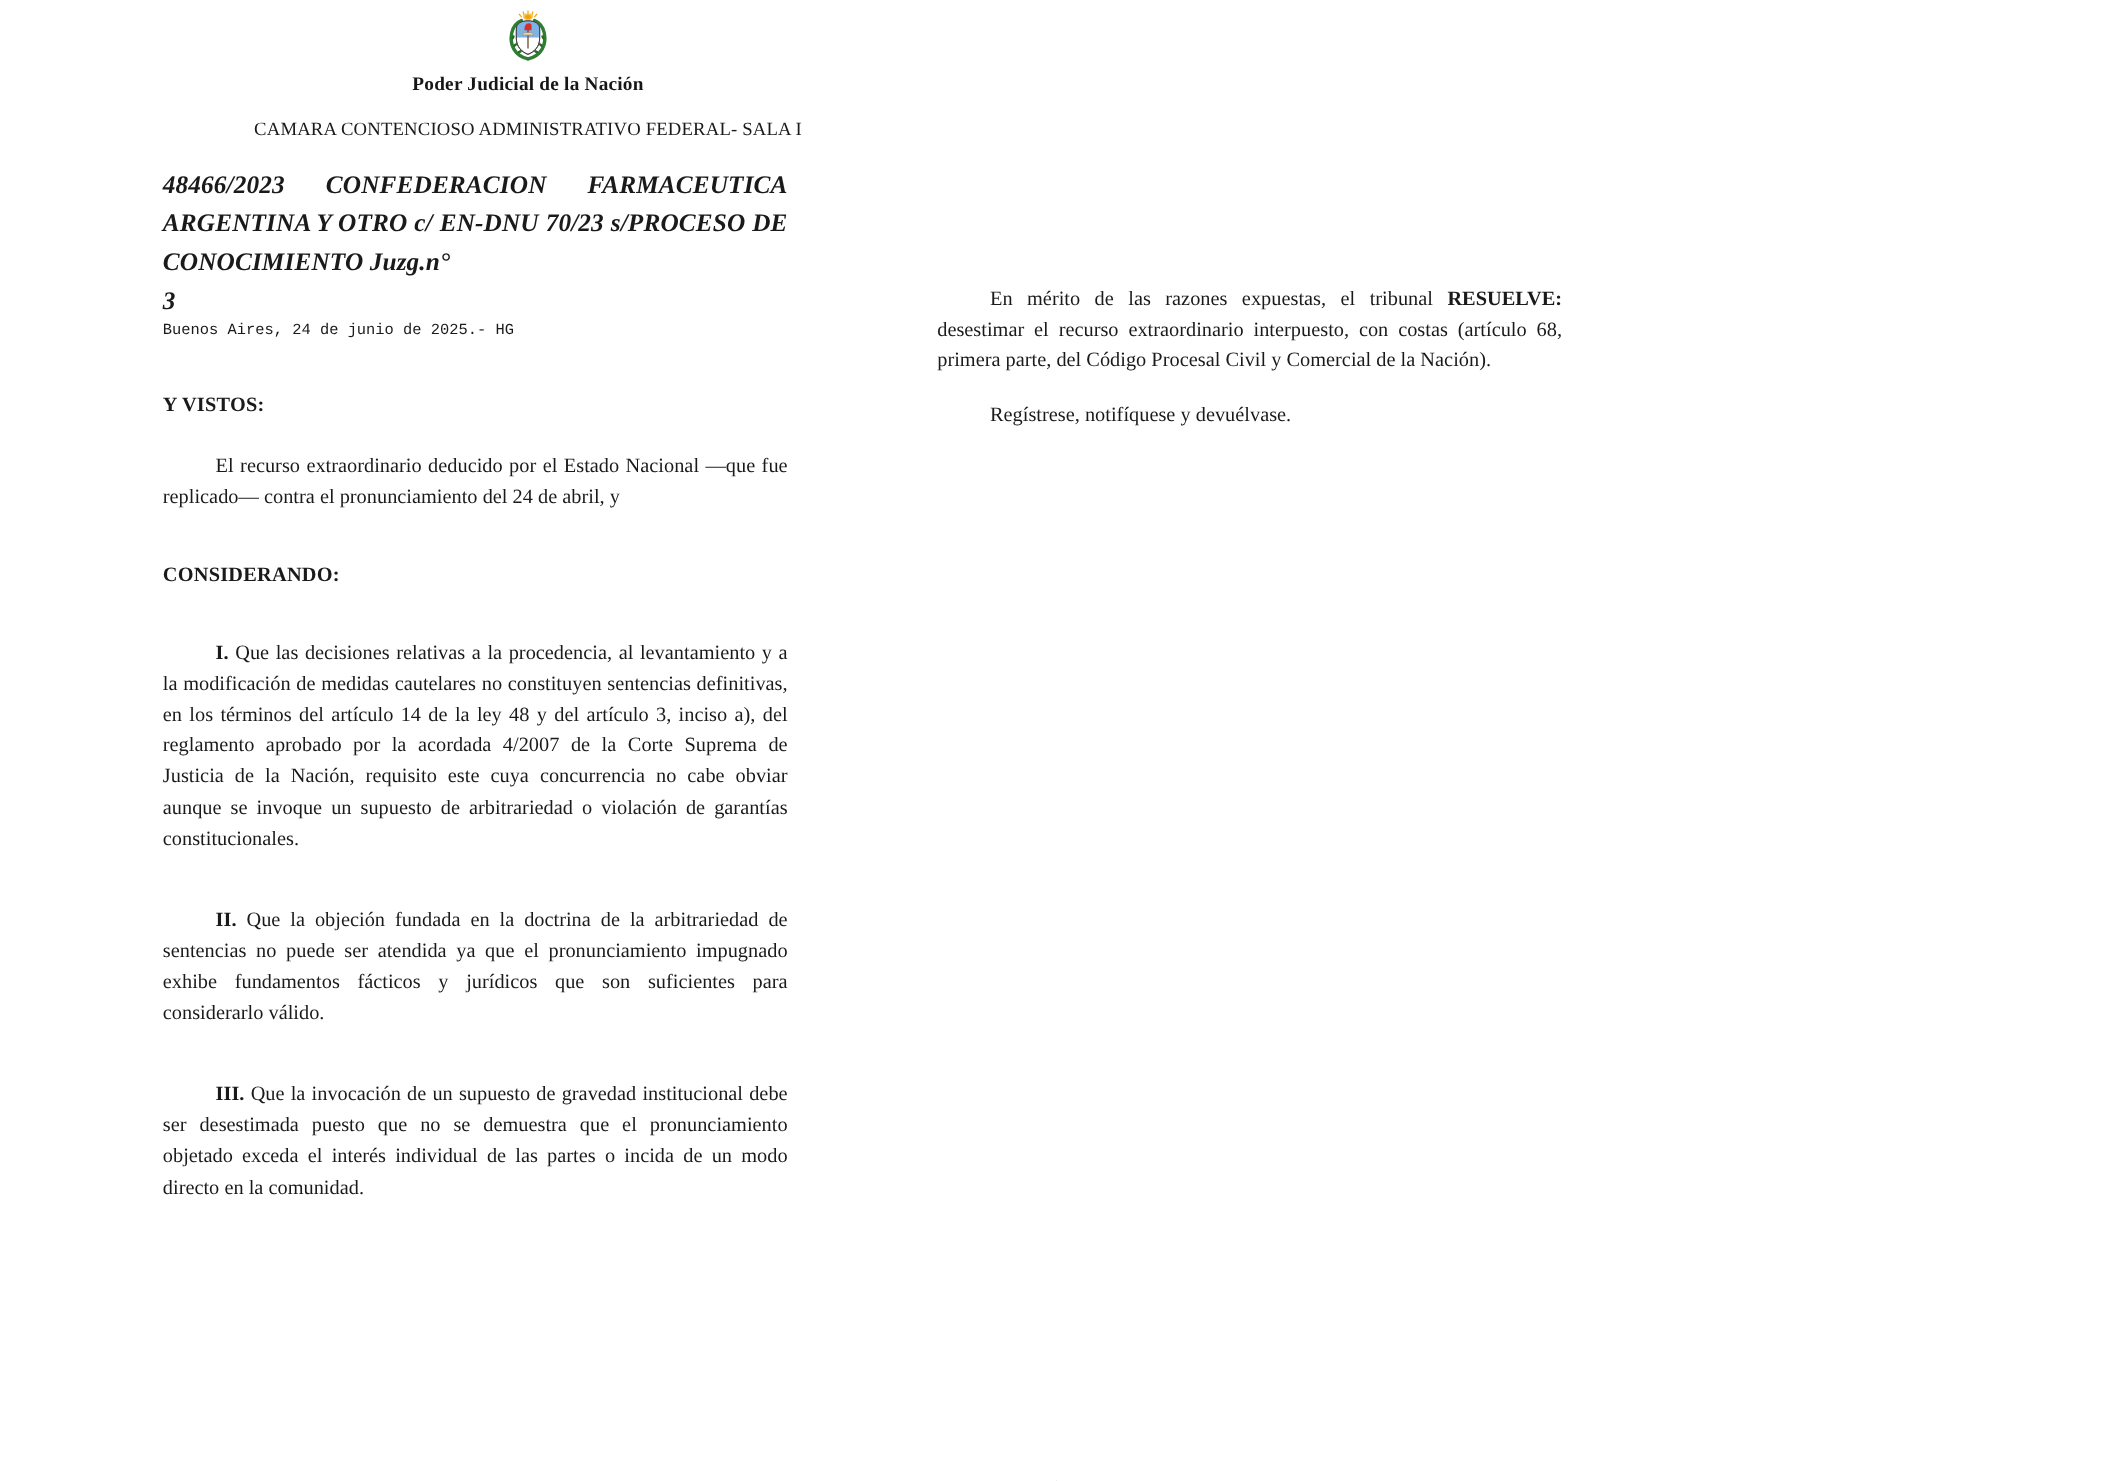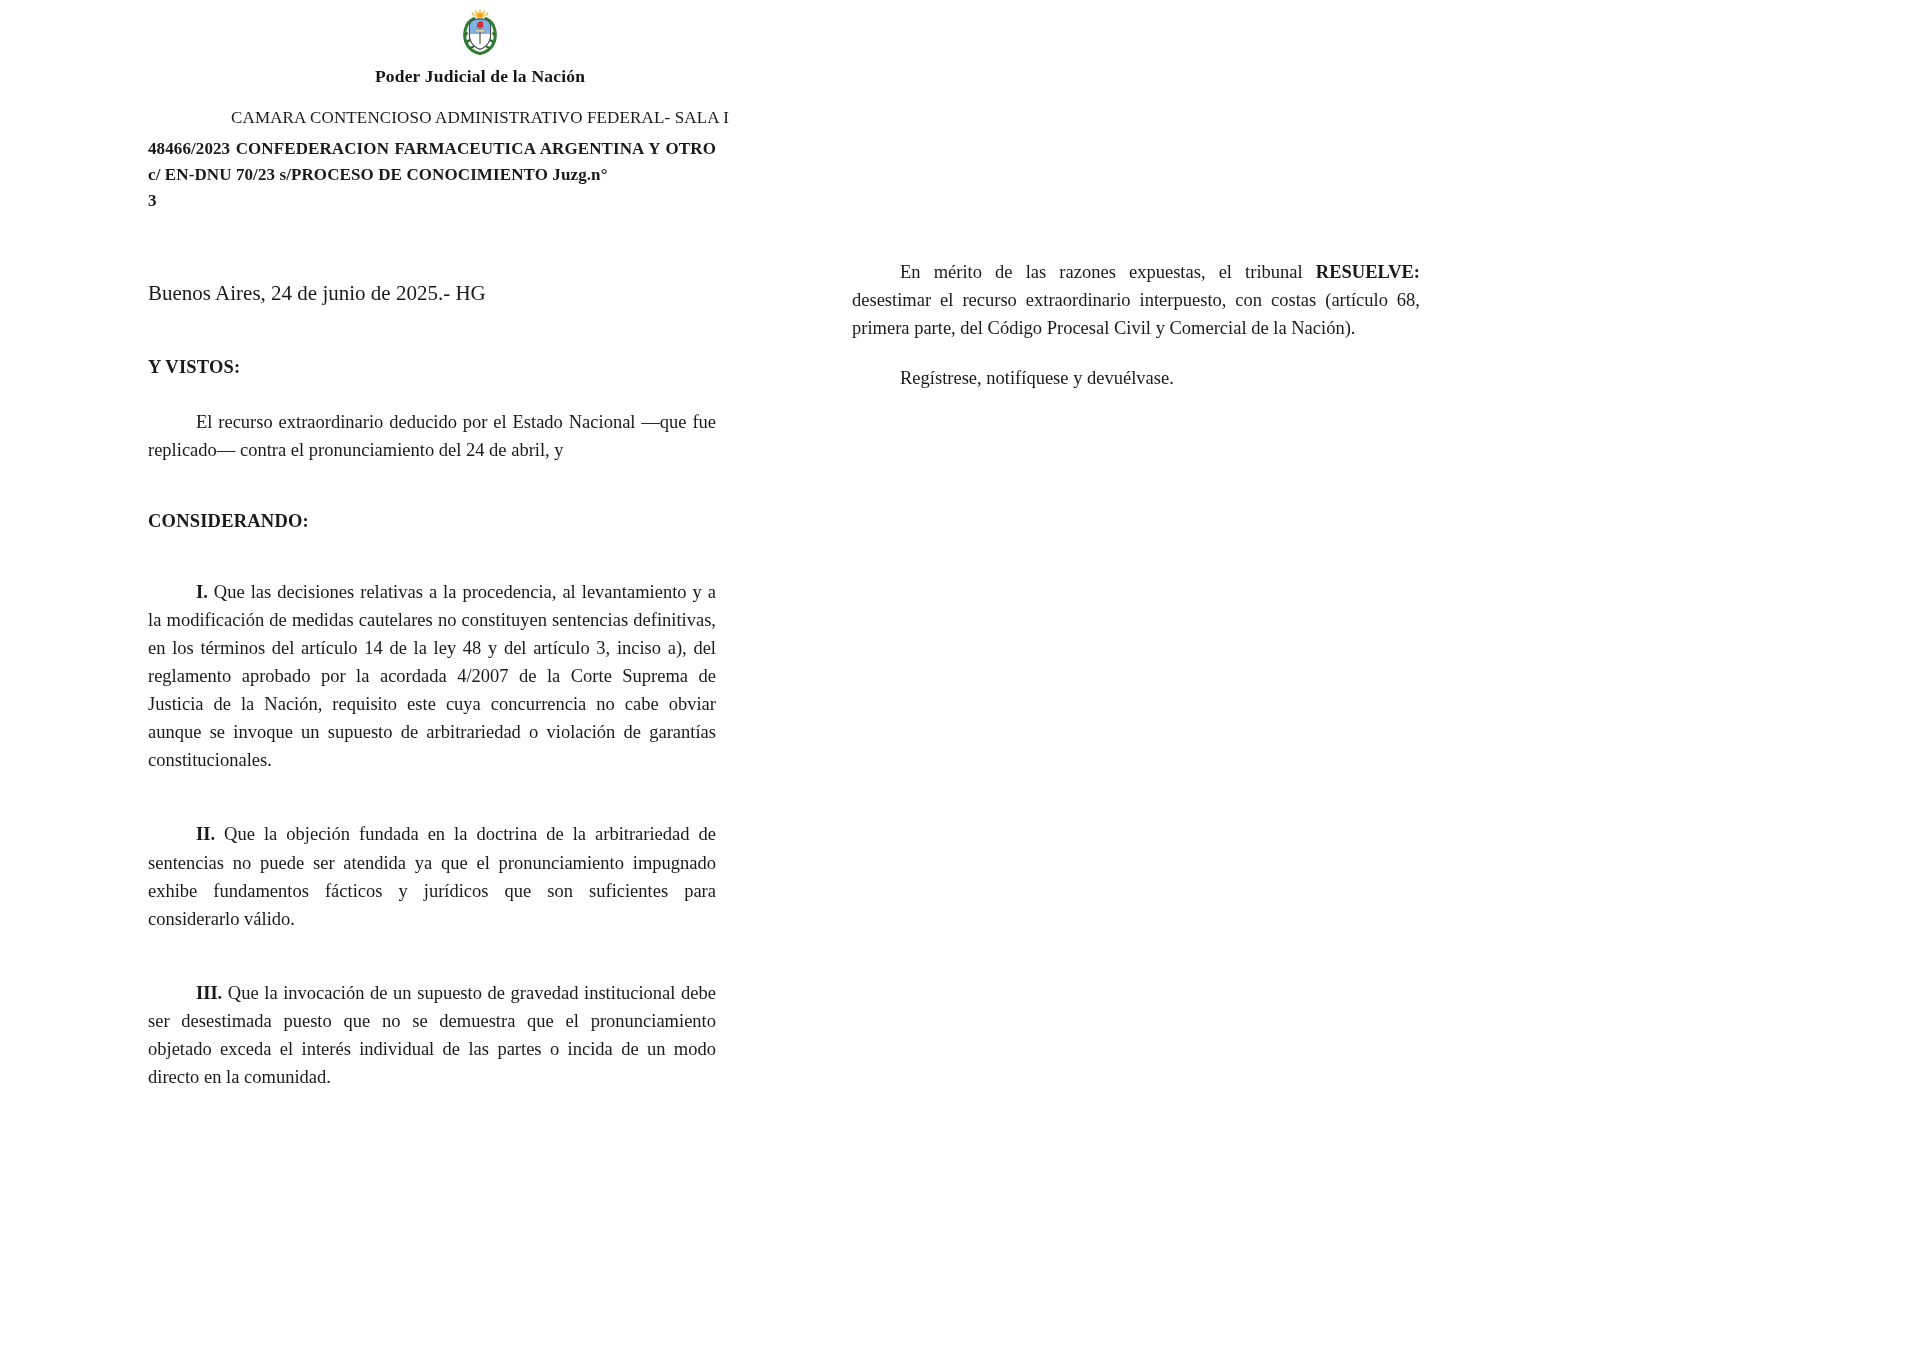--- a/index.html
+++ b/index.html
@@ -73,38 +73,39 @@
   }
 
   
   .body-left {
     margin: 0 auto;
     width: 568px;
     margin-left: 148px;
   }
 
   .case-caption {
-    font-size: 17px;
+    font-size: 23px;
     font-weight: 700;
     line-height: 1.53;
     text-align: justify;
     text-justify: inter-word;
-    margin-top: 8px;
+    margin-top: 22px;
     letter-spacing: 0.1px;
+    font-style: italic;
   }
 
   .case-caption .caption-tail {
     display: block;
     text-align: left;
   }
 
   .date-line {
-    font-size: 21px;
-    margin-top: 64px;
+    font-size: 14px;
     line-height: 1.5;
+    font-family: Liberation Mono, monospace;
   }
 
   .section-heading {
     font-size: 18.5px;
     font-weight: 700;
     margin-top: 47px;
     letter-spacing: 0.2px;
   }
 
   .para {

